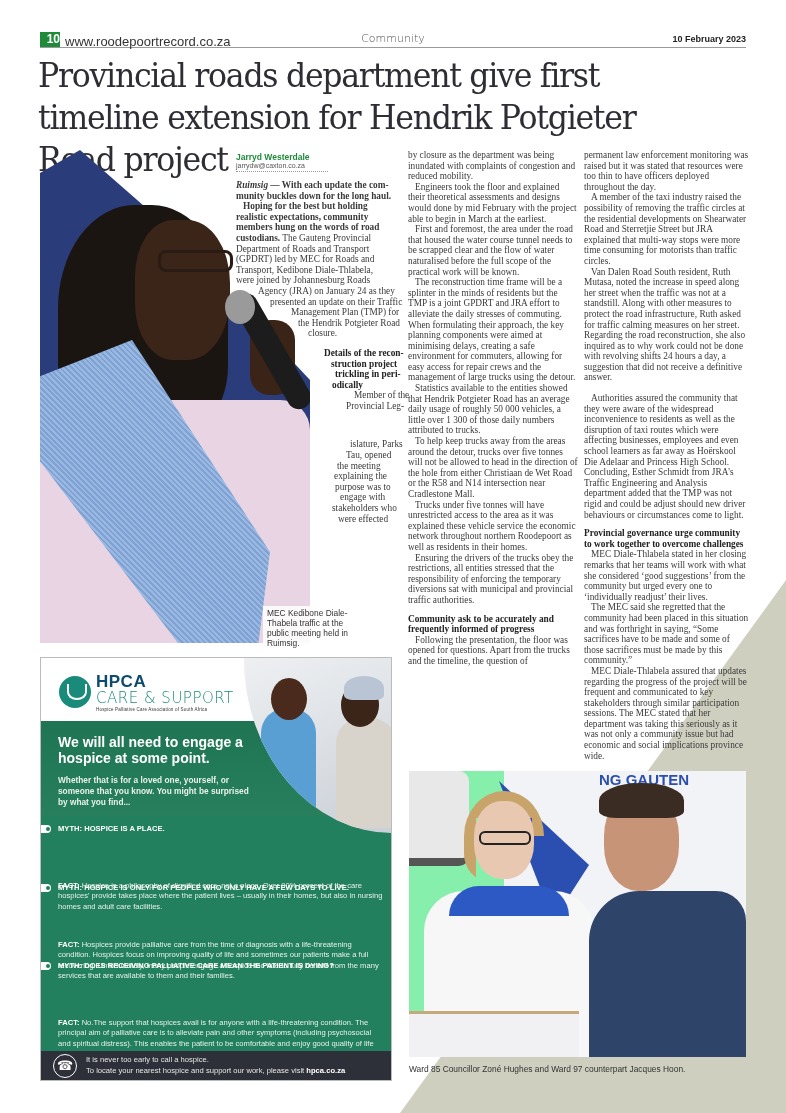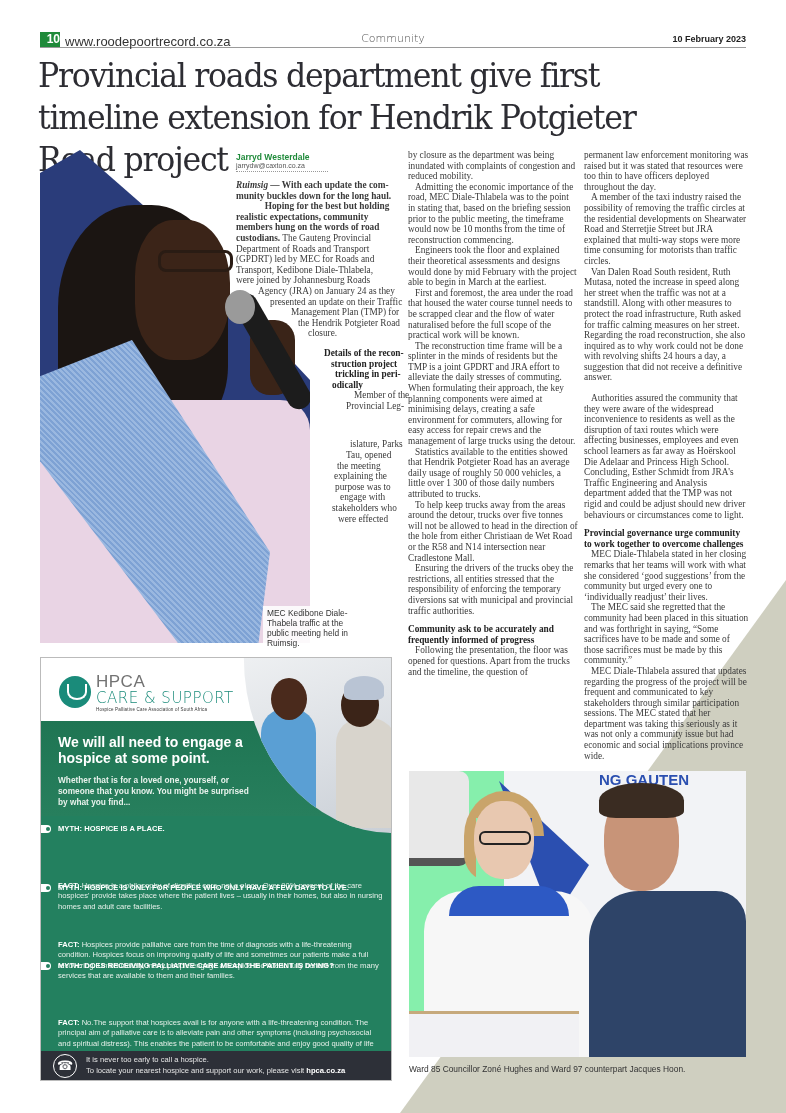--- a/index.html
+++ b/index.html
@@ -39,21 +39,21 @@
   .col1-line { display: block; font-size: 9.3px; line-height: 10.6px; white-space: nowrap; }
 
   .col2 { left: 408px; top: 150px; width: 170px; }
   .col3 { left: 584px; top: 150px; width: 165px; }
 
   
   .ad { position: absolute; left: 40px; top: 657px; width: 352px; height: 424px; border: 1px solid #bbb; overflow: hidden; background: #fff; }
   .ad-header { position: absolute; left: 0; top: 0; width: 352px; height: 63px; background: #fff; }
   .ad-logo-circle { position: absolute; left: 18px; top: 18px; width: 32px; height: 32px; border-radius: 50%; background: #1a8b7a; }
   .ad-logo-circle::after { content: ""; position: absolute; left: 8px; top: 8px; width: 16px; height: 14px; border: 2px solid #fff; border-radius: 0 0 50% 50%; border-top: none; }
-  .ad-logo-hpca { position: absolute; left: 55px; top: 14px; font-family: "Liberation Sans", sans-serif; font-weight: normal; font-size: 17px; color: #737373; letter-spacing: 0.5px; }
+  .ad-logo-hpca { position: absolute; left: 55px; top: 14px; font-family: "Liberation Sans", sans-serif; font-weight: bold; font-size: 17px; color: #0c4a6e; letter-spacing: 0.5px; }
   .ad-logo-care { position: absolute; left: 55px; top: 31px; font-family: "DejaVu Sans", sans-serif; font-size: 15px; color: #1a8b7a; letter-spacing: 0.5px; font-weight: 300; }
   .ad-logo-sub { position: absolute; left: 55px; top: 49px; font-family: "Liberation Sans", sans-serif; font-size: 4.5px; color: #333; letter-spacing: 0.2px; }
   .ad-green { position: absolute; left: 0; top: 63px; width: 352px; height: 330px; background: #23805f; }
   .ad-green-top { position: absolute; left: 0; top: 63px; width: 352px; height: 95px; background: linear-gradient(180deg, #1f7553, #277f5d); }
   .ad-title { position: absolute; left: 17px; top: 76px; width: 200px; font-family: "Liberation Sans", sans-serif; font-weight: bold; font-size: 14px; line-height: 16px; color: #fff; }
   .ad-intro { position: absolute; left: 17px; top: 117px; width: 200px; font-family: "Liberation Sans", sans-serif; font-weight: bold; font-size: 8.3px; line-height: 11px; color: #e8f2ec; }
   .ad-photo { position: absolute; left: 195px; top: 0; width: 157px; height: 175px; background: linear-gradient(160deg, #eef0f2 0%, #d9dde2 60%, #c9cfd6 100%); border-radius: 0 0 0 100% / 0 0 0 30%; overflow: hidden; clip-path: ellipse(95% 100% at 100% 0%); }
   .ad-photo .nurse { position: absolute; left: 25px; top: 50px; width: 55px; height: 120px; background: #5a9fd4; border-radius: 25px 25px 0 0; }
   .ad-photo .nurse-head { position: absolute; left: 35px; top: 20px; width: 36px; height: 42px; background: #4a2a1c; border-radius: 50%; }
   .ad-photo .patient { position: absolute; left: 100px; top: 60px; width: 60px; height: 110px; background: #d8d4cc; border-radius: 25px 25px 0 0; }
@@ -120,21 +120,21 @@
 
 <div class="byline">
   <div class="byline-name">Jarryd Westerdale</div>
   <div class="byline-email">jarrydw@caxton.co.za</div>
 </div>
 
 <div class="col" style="left:236px; top:180px; width:175px;">
   <div class="lead" style="font-weight:bold;">
     <span class="col1-line" style="padding-left:0;"><i>Ruimsig</i> — With each update the com-</span>
     <span class="col1-line">munity buckles down for the long haul.</span>
-    <span class="col1-line" style="padding-left:7px;text-align:center;">   Hoping for the best but holding</span>
+    <span class="col1-line" style="padding-left:7px;">   Hoping for the best but holding</span>
     <span class="col1-line">realistic expectations, community</span>
     <span class="col1-line">members hung on the words of road</span>
   </div>
   <span class="col1-line"><b>custodians.</b> The Gauteng Provincial</span>
   <span class="col1-line">Department of Roads and Transport</span>
   <span class="col1-line">(GPDRT) led by MEC for Roads and</span>
   <span class="col1-line">Transport, Kedibone Diale-Thlabela,</span>
   <span class="col1-line">were joined by Johannesburg Roads</span>
   <span class="col1-line" style="padding-left:22px;">Agency (JRA) on January 24 as they</span>
   <span class="col1-line" style="padding-left:34px;">presented an update on their Traffic</span>
@@ -155,26 +155,26 @@
   <span class="col1-line" style="padding-left:101px;">the meeting</span>
   <span class="col1-line" style="padding-left:98px;">explaining the</span>
   <span class="col1-line" style="padding-left:99px;">purpose was to</span>
   <span class="col1-line" style="padding-left:104px;">engage with</span>
   <span class="col1-line" style="padding-left:96px;">stakeholders who</span>
   <span class="col1-line" style="padding-left:102px;">were effected</span>
 </div>
 
 <div class="col col2">
   <p class="noindent">by closure as the department was being inundated with complaints of congestion and reduced mobility.</p>
-  <p>Admitting the economic importance of the road, MEC Diale-Thlabela was to the point in stating that, based on the briefing session prior to the public meeting, the timeframe would now be 10 months from the time of reconstruction commencing.</p>
   <p>Engineers took the floor and explained their theoretical assessments and designs would done by mid February with the project able to begin in March at the earliest.</p>
   <p>First and foremost, the area under the road that housed the water course tunnel needs to be scrapped clear and the flow of water naturalised before the full scope of the practical work will be known.</p>
   <p>The reconstruction time frame will be a splinter in the minds of residents but the TMP is a joint GPDRT and JRA effort to alleviate the daily stresses of commuting. When formulating their approach, the key planning components were aimed at minimising delays, creating a safe environment for commuters, allowing for easy access for repair crews and the management of large trucks using the detour.</p>
   <p>Statistics available to the entities showed that Hendrik Potgieter Road has an average daily usage of roughly 50 000 vehicles, a little over 1 300 of those daily numbers attributed to trucks.</p>
   <p>To help keep trucks away from the areas around the detour, trucks over five tonnes will not be allowed to head in the direction of the hole from either Christiaan de Wet Road or the R58 and N14 intersection near Cradlestone Mall.</p>
+  <p>Trucks under five tonnes will have unrestricted access to the area as it was explained these vehicle service the economic network throughout northern Roodepoort as well as residents in their homes.</p>
   <p>Ensuring the drivers of the trucks obey the restrictions, all entities stressed that the responsibility of enforcing the temporary diversions sat with municipal and provincial traffic authorities.</p>
   <h3>Community ask to be accurately and frequently informed of progress</h3>
   <p>Following the presentation, the floor was opened for questions. Apart from the trucks and the timeline, the question of</p>
 </div>
 
 <div class="shape-beige"></div>
 
 <div class="col col3">
   <p class="noindent">permanent law enforcement monitoring was raised but it was stated that resources were too thin to have officers deployed throughout the day.</p>
   <p>A member of the taxi industry raised the possibility of removing the traffic circles at the residential developments on Shearwater Road and Sterretjie Street but JRA explained that multi-way stops were more time consuming for motorists than traffic circles.</p>

